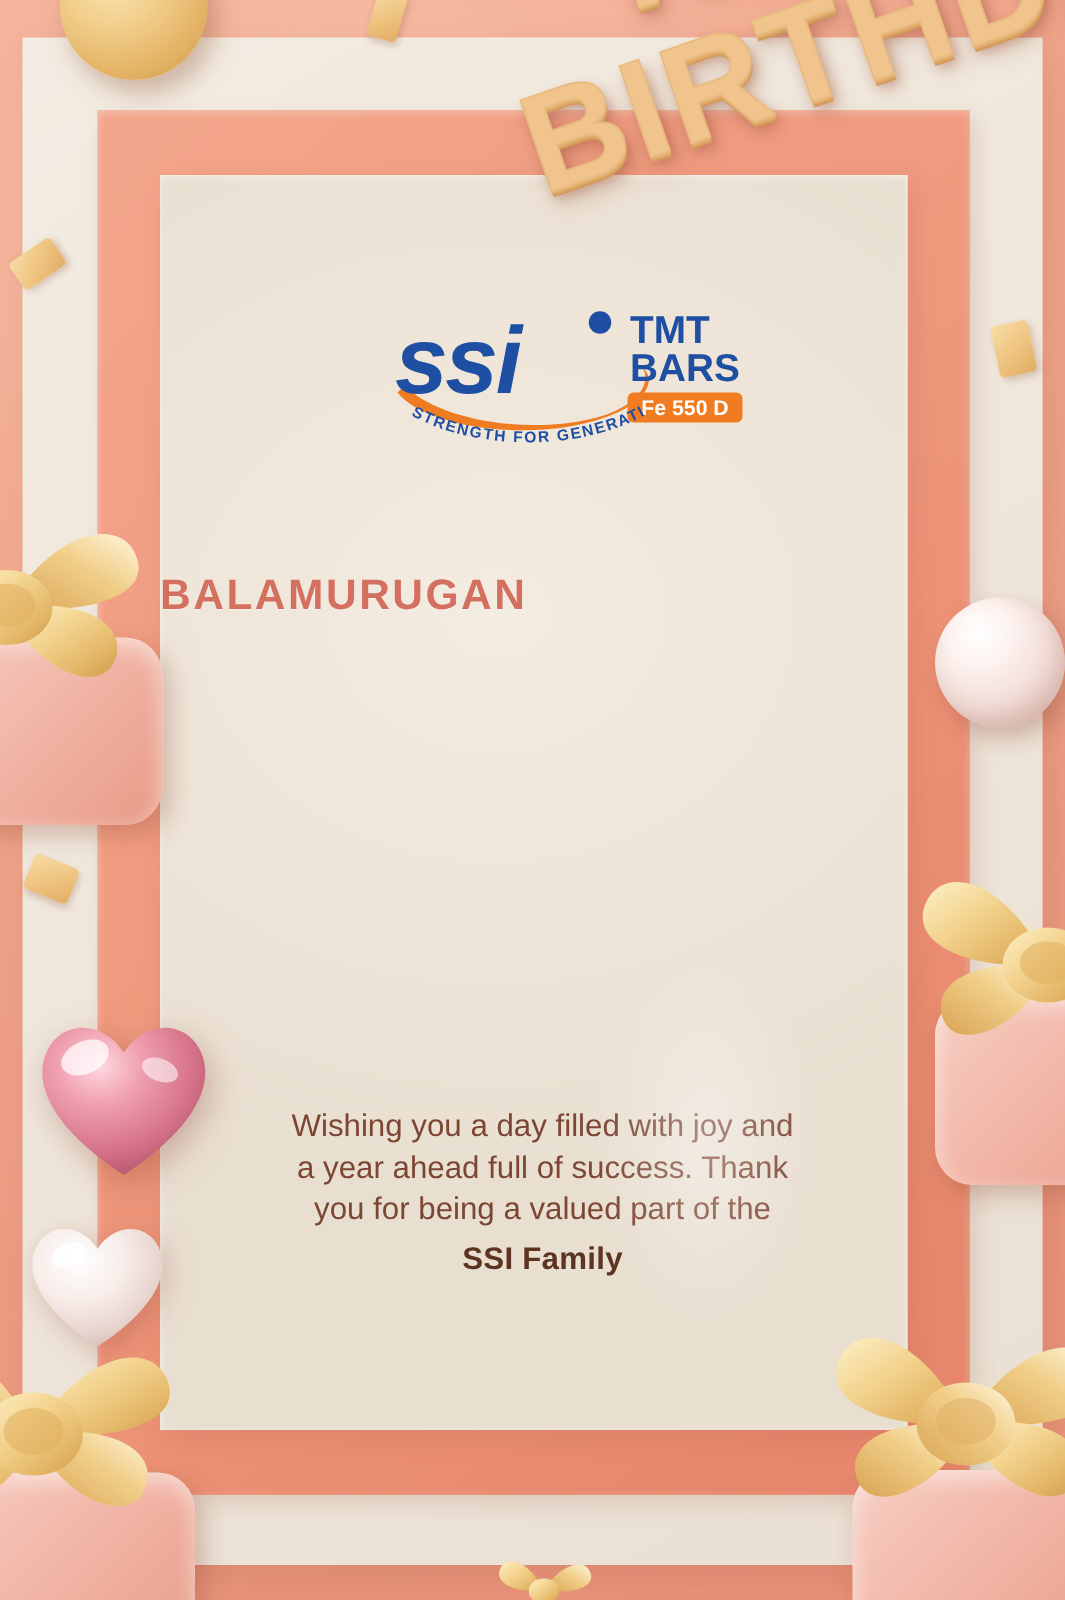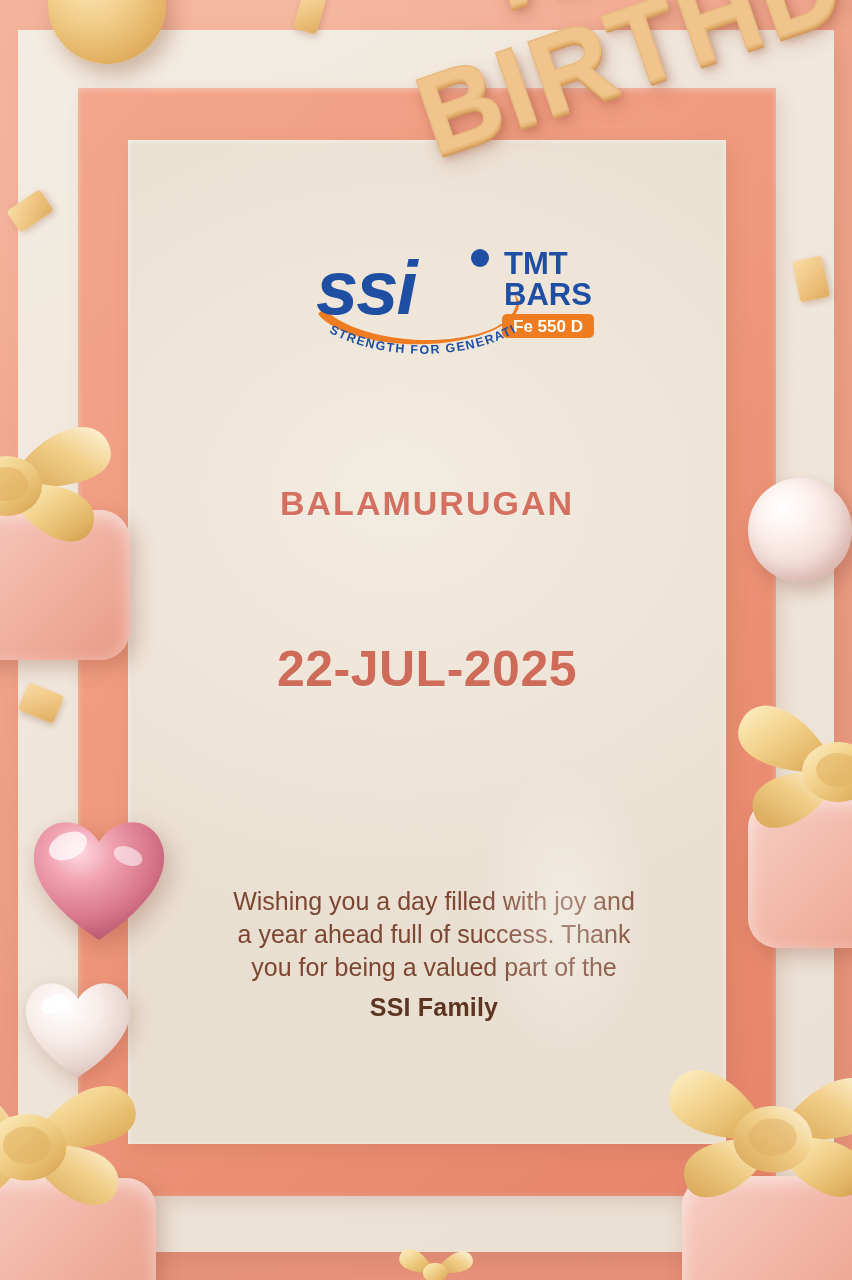--- a/index.html
+++ b/index.html
@@ -57,22 +57,22 @@
     position:absolute;
     left:50%; top:100px;
     transform:translateX(-50%);
     width:290px; height:135px;margin-left:26px;
   }
   .logo-svg { display:block; width:290px; height:135px; }
 
   
   .recipient-name {
     position:absolute;
-    left:0; right:0; top:344px;
-    text-align:center;
+    left:0; right:0; top:317px;
+    text-align:left;
     font-size:34px;
     font-weight:700;
     letter-spacing:2.0px;
     color:#d4705f;
     text-shadow:0 1px 1px rgba(255,255,255,.5);
   }
   .event-date {
     position:absolute;
     left:0; right:0; top:500px;
     text-align:center;
@@ -210,21 +210,20 @@
         <text x="240" y="92" font-family="'Liberation Sans',sans-serif" font-size="17" font-weight="700" fill="#ffffff" text-anchor="middle">Fe 550 D</text>
 
         <text font-family="'Liberation Sans',sans-serif" font-size="12.5" font-weight="700" fill="#1f4fa3" letter-spacing="1.4">
           <textPath href="#tagarc" startOffset="4%">STRENGTH FOR GENERATIONS</textPath>
         </text>
       </svg>
     </div>
 
     <div class="recipient-name">BALAMURUGAN</div>
 
-    <div class="event-date">22-JUL-2025</div>
 
     <div class="message-block">
       <div class="message-line">Wishing you a day filled with joy and</div>
       <div class="message-line">a year ahead full of success. Thank</div>
       <div class="message-line">you for being a valued part of the</div>
       <div class="message-signature">SSI Family</div>
     </div>
 
   </div>
 

